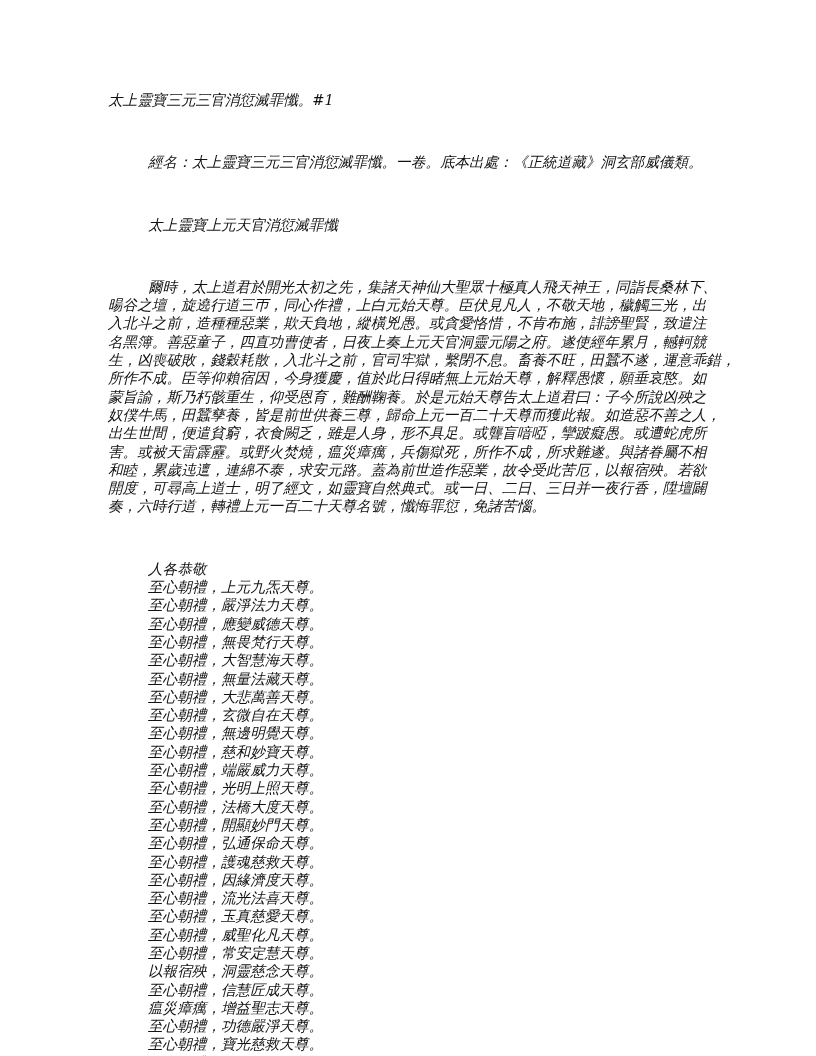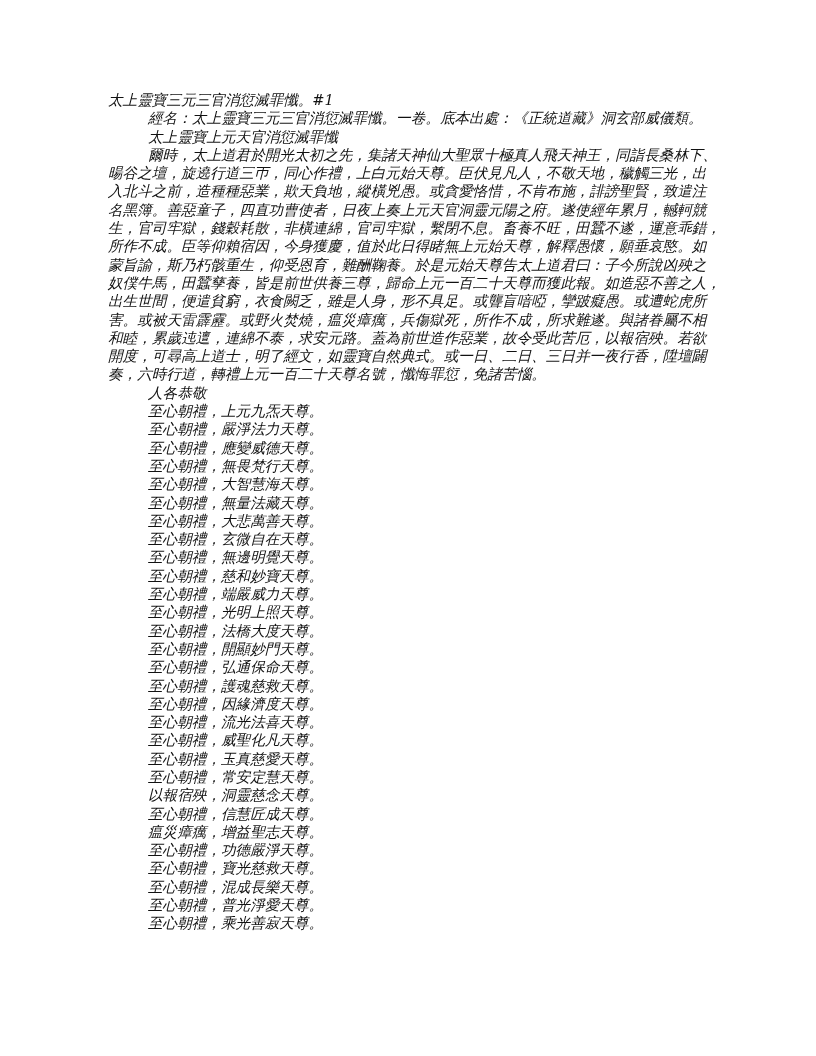--- a/index.html
+++ b/index.html
@@ -21,38 +21,38 @@
     top: 91px;
     width: 604px;
     font-size: 14.6px;
     line-height: 18.3px;
     font-style: italic;
   }
   .line {
     margin: 0;
     white-space: nowrap;
   }
-  .indent { padding-left: 40px; }
+  .indent { padding-left: 40px; margin-top: 44px; }
   .list { margin: 0; padding: 0; list-style: none; }
   .list li { padding-left: 40px; white-space: nowrap; }
 </style>
 </head>
 <body>
 
 <div class="page">
   <p class="line">太上靈寶三元三官消愆滅罪懺。#1</p>
   <p class="line indent">經名：太上靈寶三元三官消愆滅罪懺。一卷。底本出處：《正統道藏》洞玄部威儀類。</p>
   <p class="line indent">太上靈寶上元天官消愆滅罪懺</p>
 
   <div>
     <p class="line indent">爾時，太上道君於開光太初之先，集諸天神仙大聖眾十極真人飛天神王，同詣長桑林下、</p>
     <p class="line">暘谷之壇，旋遶行道三帀，同心作禮，上白元始天尊。臣伏見凡人，不敬天地，穢觸三光，出</p>
     <p class="line">入北斗之前，造種種惡業，欺天負地，縱橫兇愚。或貪愛恪惜，不肯布施，誹謗聖賢，致遣注</p>
     <p class="line">名黑簿。善惡童子，四直功曹使者，日夜上奏上元天官洞靈元陽之府。遂使經年累月，轗軻競</p>
-    <p class="line">生，官司牢獄，錢穀耗散，非橫連綿，官司牢獄，繫閉不息。畜養不旺，田蠶不遂，運意乖錯，</p>
+    <p class="line">生，凶喪破敗，錢穀耗散，入北斗之前，官司牢獄，繫閉不息。畜養不旺，田蠶不遂，運意乖錯，</p>
     <p class="line">所作不成。臣等仰賴宿因，今身獲慶，值於此日得睹無上元始天尊，解釋愚懷，願垂哀愍。如</p>
     <p class="line">蒙旨諭，斯乃朽骸重生，仰受恩育，難酬鞠養。於是元始天尊告太上道君曰：子今所說凶殃之</p>
     <p class="line">奴僕牛馬，田蠶孳養，皆是前世供養三尊，歸命上元一百二十天尊而獲此報。如造惡不善之人，</p>
     <p class="line">出生世間，便遣貧窮，衣食闕乏，雖是人身，形不具足。或聾盲喑啞，攣跛癡愚。或遭蛇虎所</p>
     <p class="line">害。或被天雷霹靂。或野火焚燒，瘟災瘴癘，兵傷獄死，所作不成，所求難遂。與諸眷屬不相</p>
     <p class="line">和睦，累歲迍邅，連綿不泰，求安元路。蓋為前世造作惡業，故令受此苦厄，以報宿殃。若欲</p>
     <p class="line">開度，可尋高上道士，明了經文，如靈寶自然典式。或一日、二日、三日并一夜行香，陞壇闢</p>
     <p class="line">奏，六時行道，轉禮上元一百二十天尊名號，懺悔罪愆，免諸苦惱。</p>
   </div>
 
@@ -70,22 +70,22 @@
     <li>至心朝禮，無邊明覺天尊。</li>
     <li>至心朝禮，慈和妙寶天尊。</li>
     <li>至心朝禮，端嚴威力天尊。</li>
     <li>至心朝禮，光明上照天尊。</li>
     <li>至心朝禮，法橋大度天尊。</li>
     <li>至心朝禮，開顯妙門天尊。</li>
     <li>至心朝禮，弘通保命天尊。</li>
     <li>至心朝禮，護魂慈救天尊。</li>
     <li>至心朝禮，因緣濟度天尊。</li>
     <li>至心朝禮，流光法喜天尊。</li>
+    <li>至心朝禮，玉真慈愛天尊。</li>
     <li>至心朝禮，威聖化凡天尊。</li>
-    <li>至心朝禮，玉真慈愛天尊。</li>
     <li>至心朝禮，常安定慧天尊。</li>
     <li>以報宿殃，洞靈慈念天尊。</li>
     <li>至心朝禮，信慧匠成天尊。</li>
     <li>瘟災瘴癘，增益聖志天尊。</li>
     <li>至心朝禮，功德嚴淨天尊。</li>
     <li>至心朝禮，寶光慈救天尊。</li>
     <li>至心朝禮，混成長樂天尊。</li>
     <li>至心朝禮，普光淨愛天尊。</li>
     <li>至心朝禮，乘光善寂天尊。</li>
   </ul>

